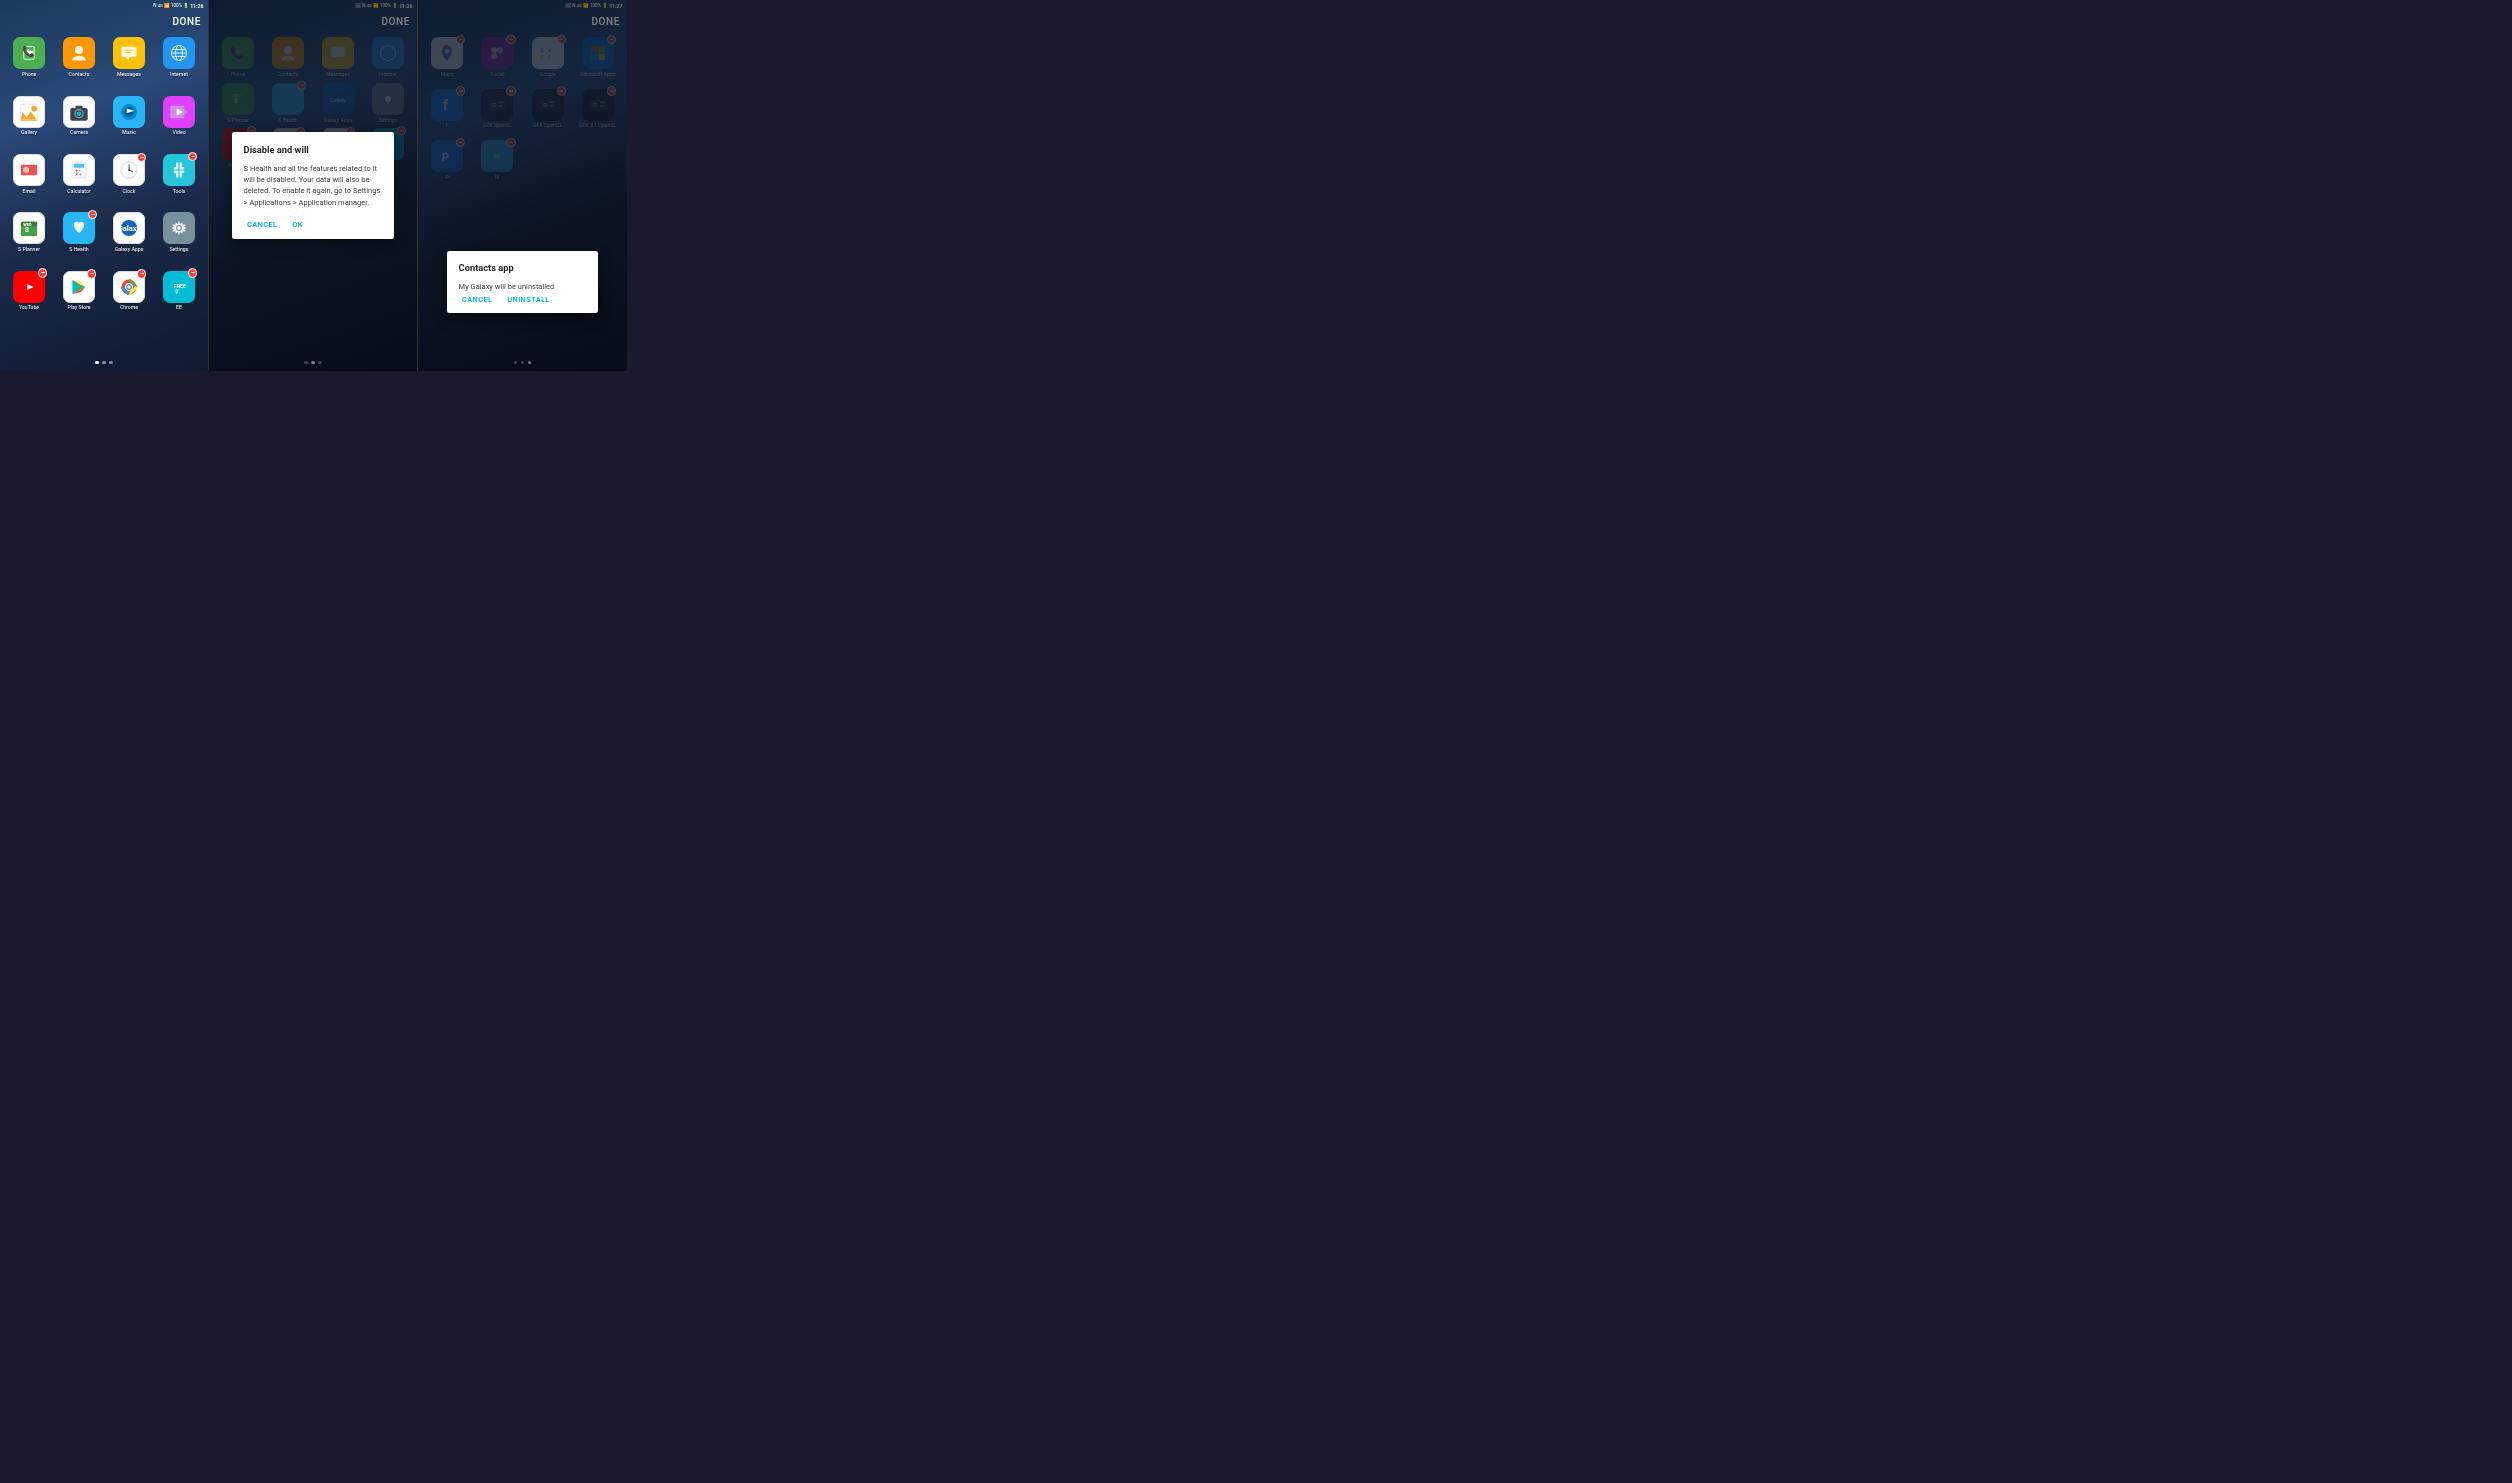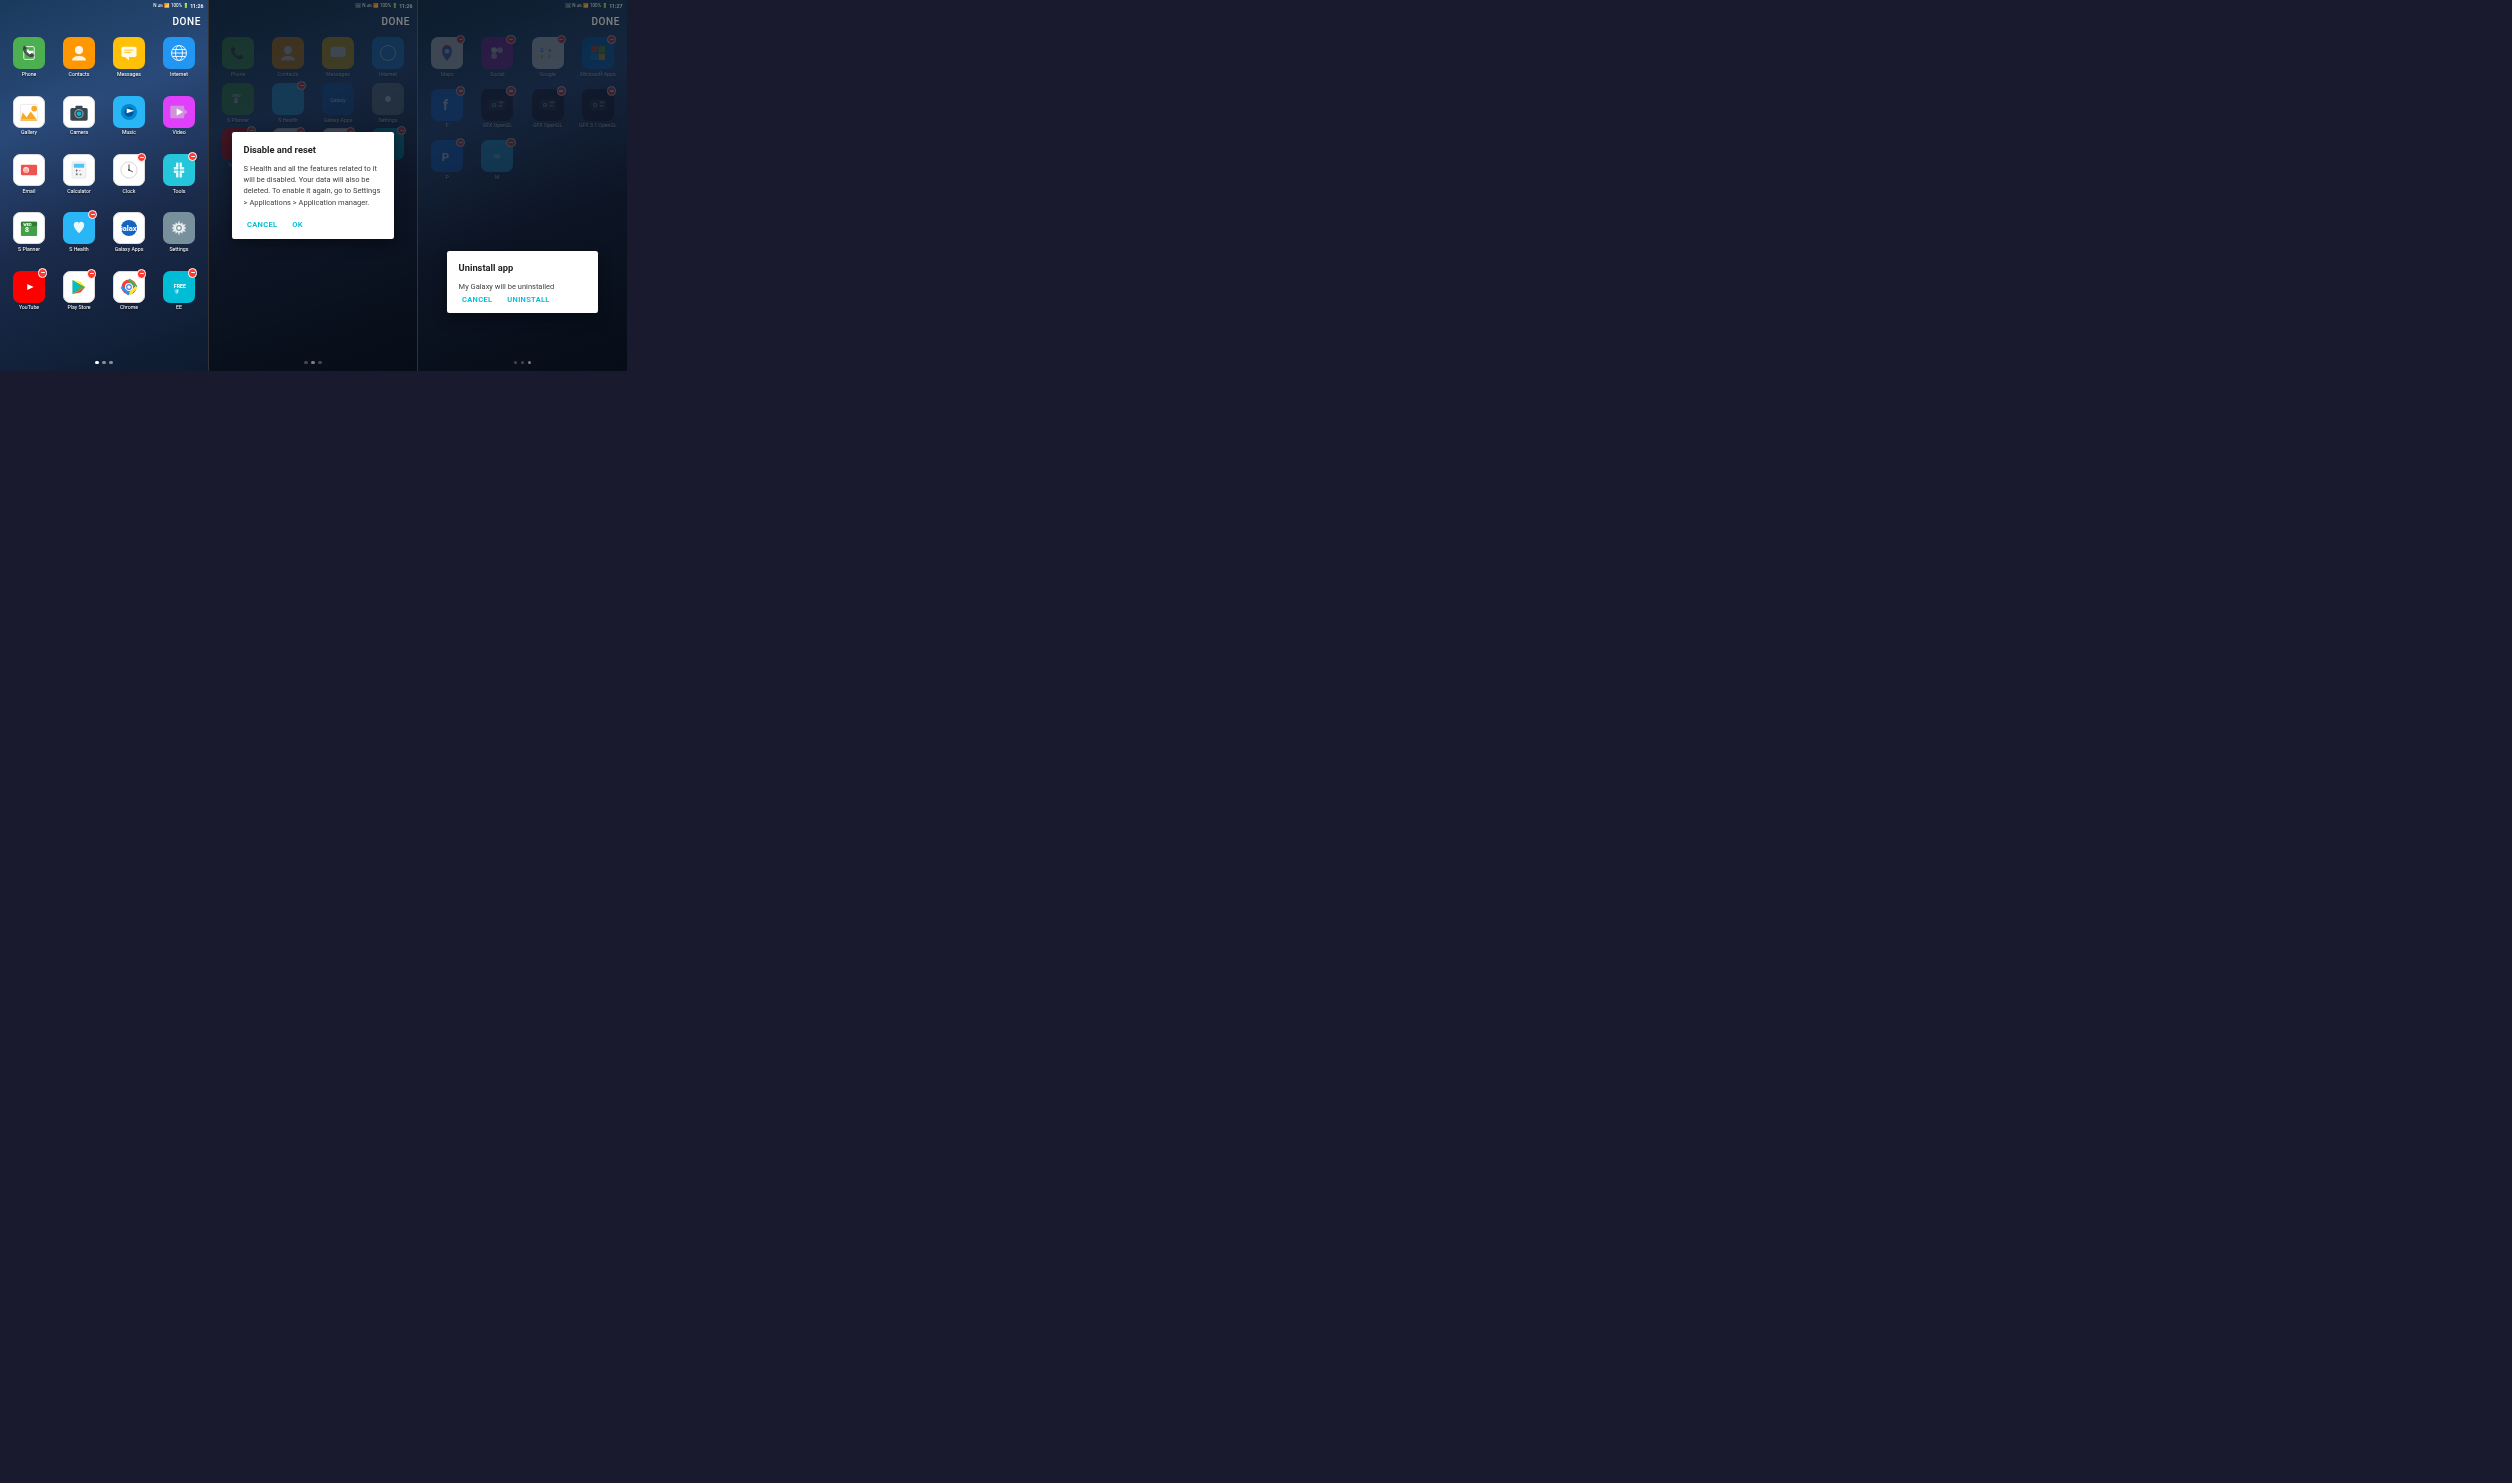--- a/index.html
+++ b/index.html
@@ -643,21 +643,21 @@
               <rect x="4" y="4" width="30" height="30" rx="6" fill="#00bcd4"></rect>
             </svg>
           </div>
           <span class="app-label">EE</span>
         </div>
     </div>
   </div>
 
   <div class="dialog-overlay">
     <div class="dialog-box">
-      <div class="dialog-title">Disable and reset</div>
+      <div class="dialog-title">Disable and will</div>
       <div class="dialog-body">S Health and all the features related to it will be disabled. Your data will also be deleted. To enable it again, go to Settings &gt; Applications &gt; Application manager.</div>
       <div class="dialog-buttons">
         <span class="dialog-btn">CANCEL</span>
         <span class="dialog-btn">OK</span>
       </div>
     </div>
   </div>
 
   <div class="dots-bar">
     <div class="dot"></div>
@@ -806,21 +806,21 @@
             <text x="19" y="23" text-anchor="middle" font-size="8" fill="white">My</text>
           </svg>
         </div>
         <span class="app-label">M</span>
       </div>
     </div>
   </div>
 
   <div class="dialog-overlay" style="align-items:flex-end; padding-bottom:58px;">
     <div class="dialog-box" style="width:151px;">
-      <div class="dialog-title">Uninstall app</div>
+      <div class="dialog-title">Contacts app</div>
       <div class="dialog-body" style="margin-bottom:0;">My Galaxy will be uninstalled</div>
       <div class="dialog-buttons">
         <span class="dialog-btn">CANCEL</span>
         <span class="dialog-btn">UNINSTALL</span>
       </div>
     </div>
   </div>
 
   <div class="dots-bar">
     <div class="dot"></div>

